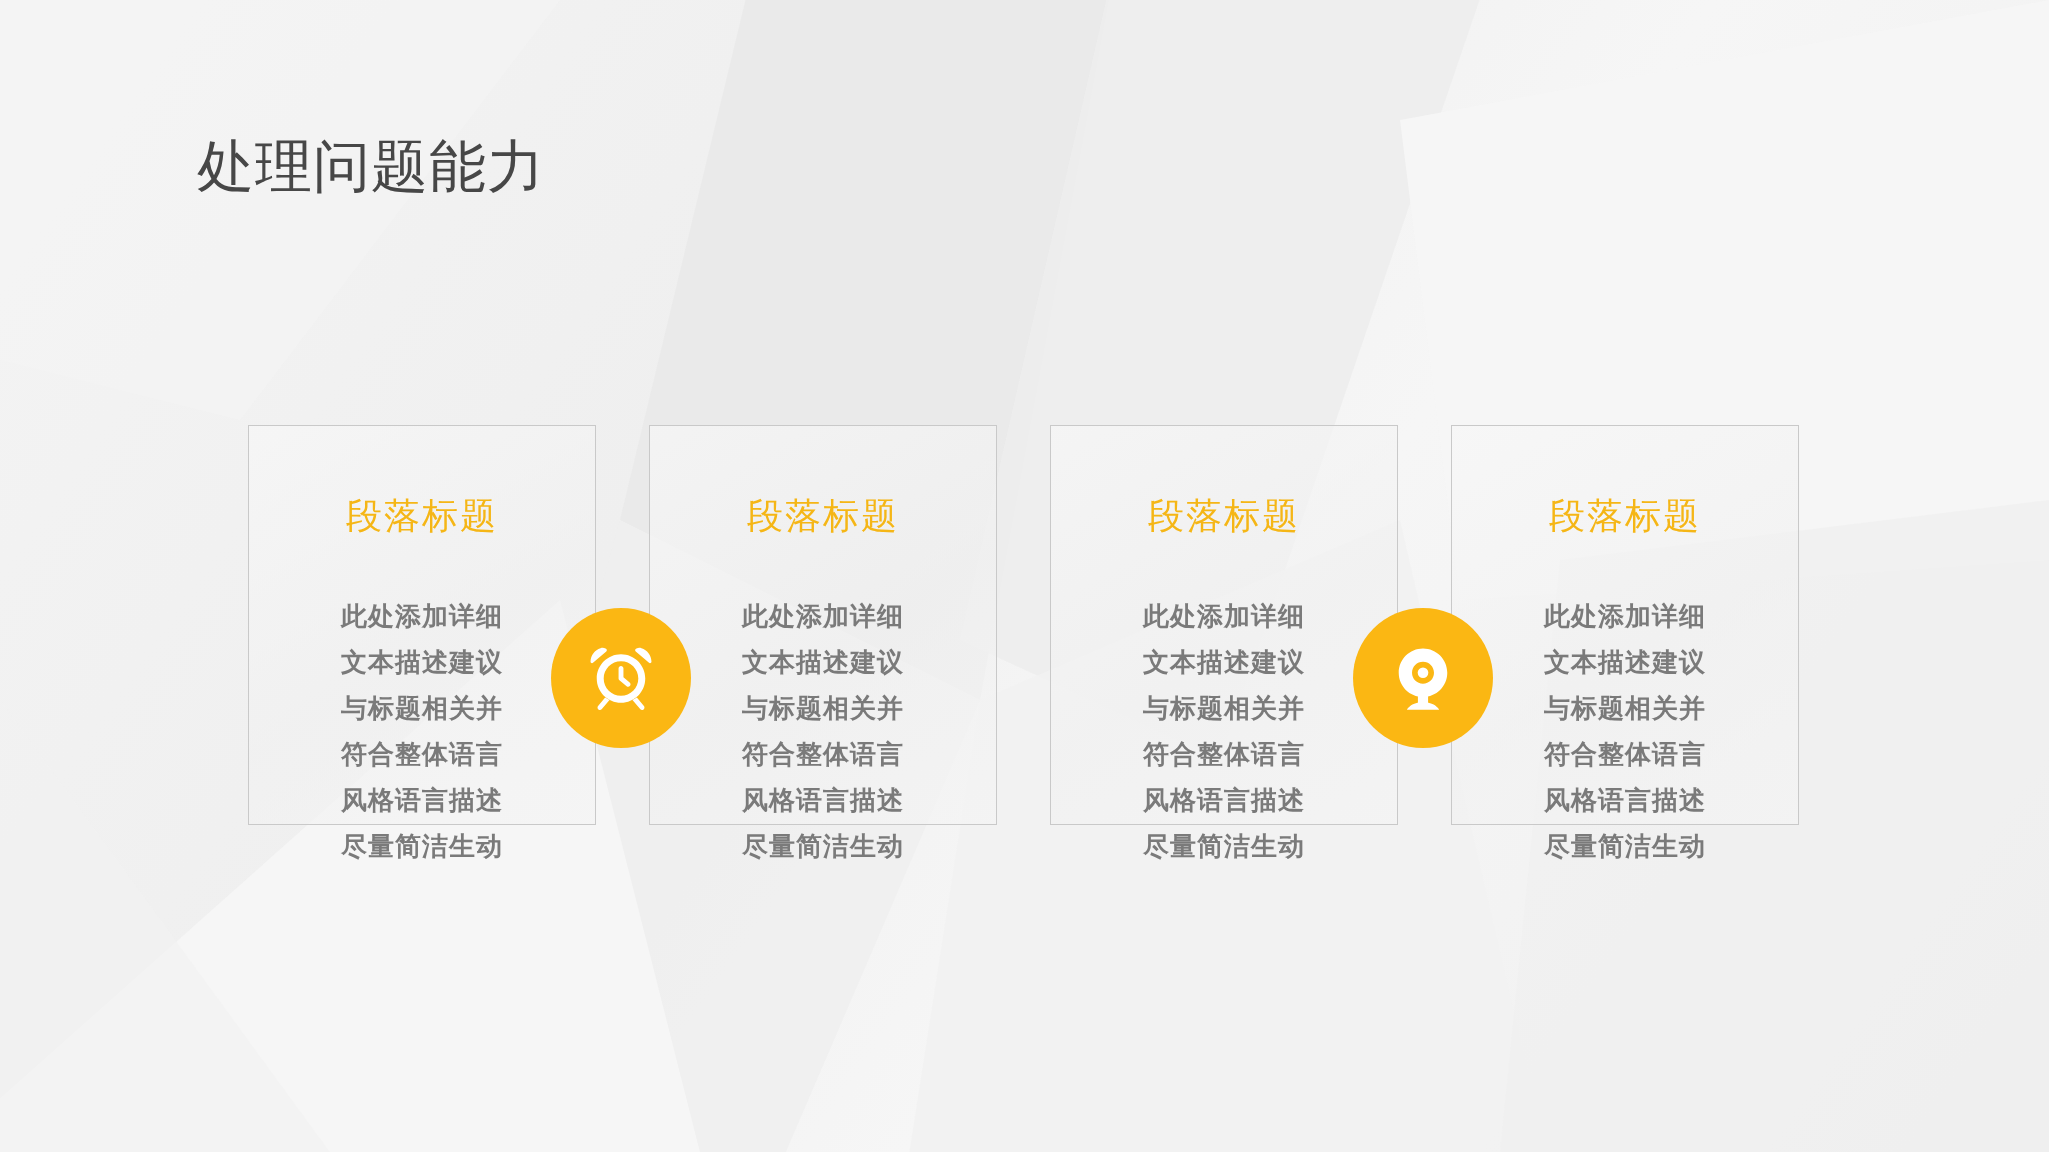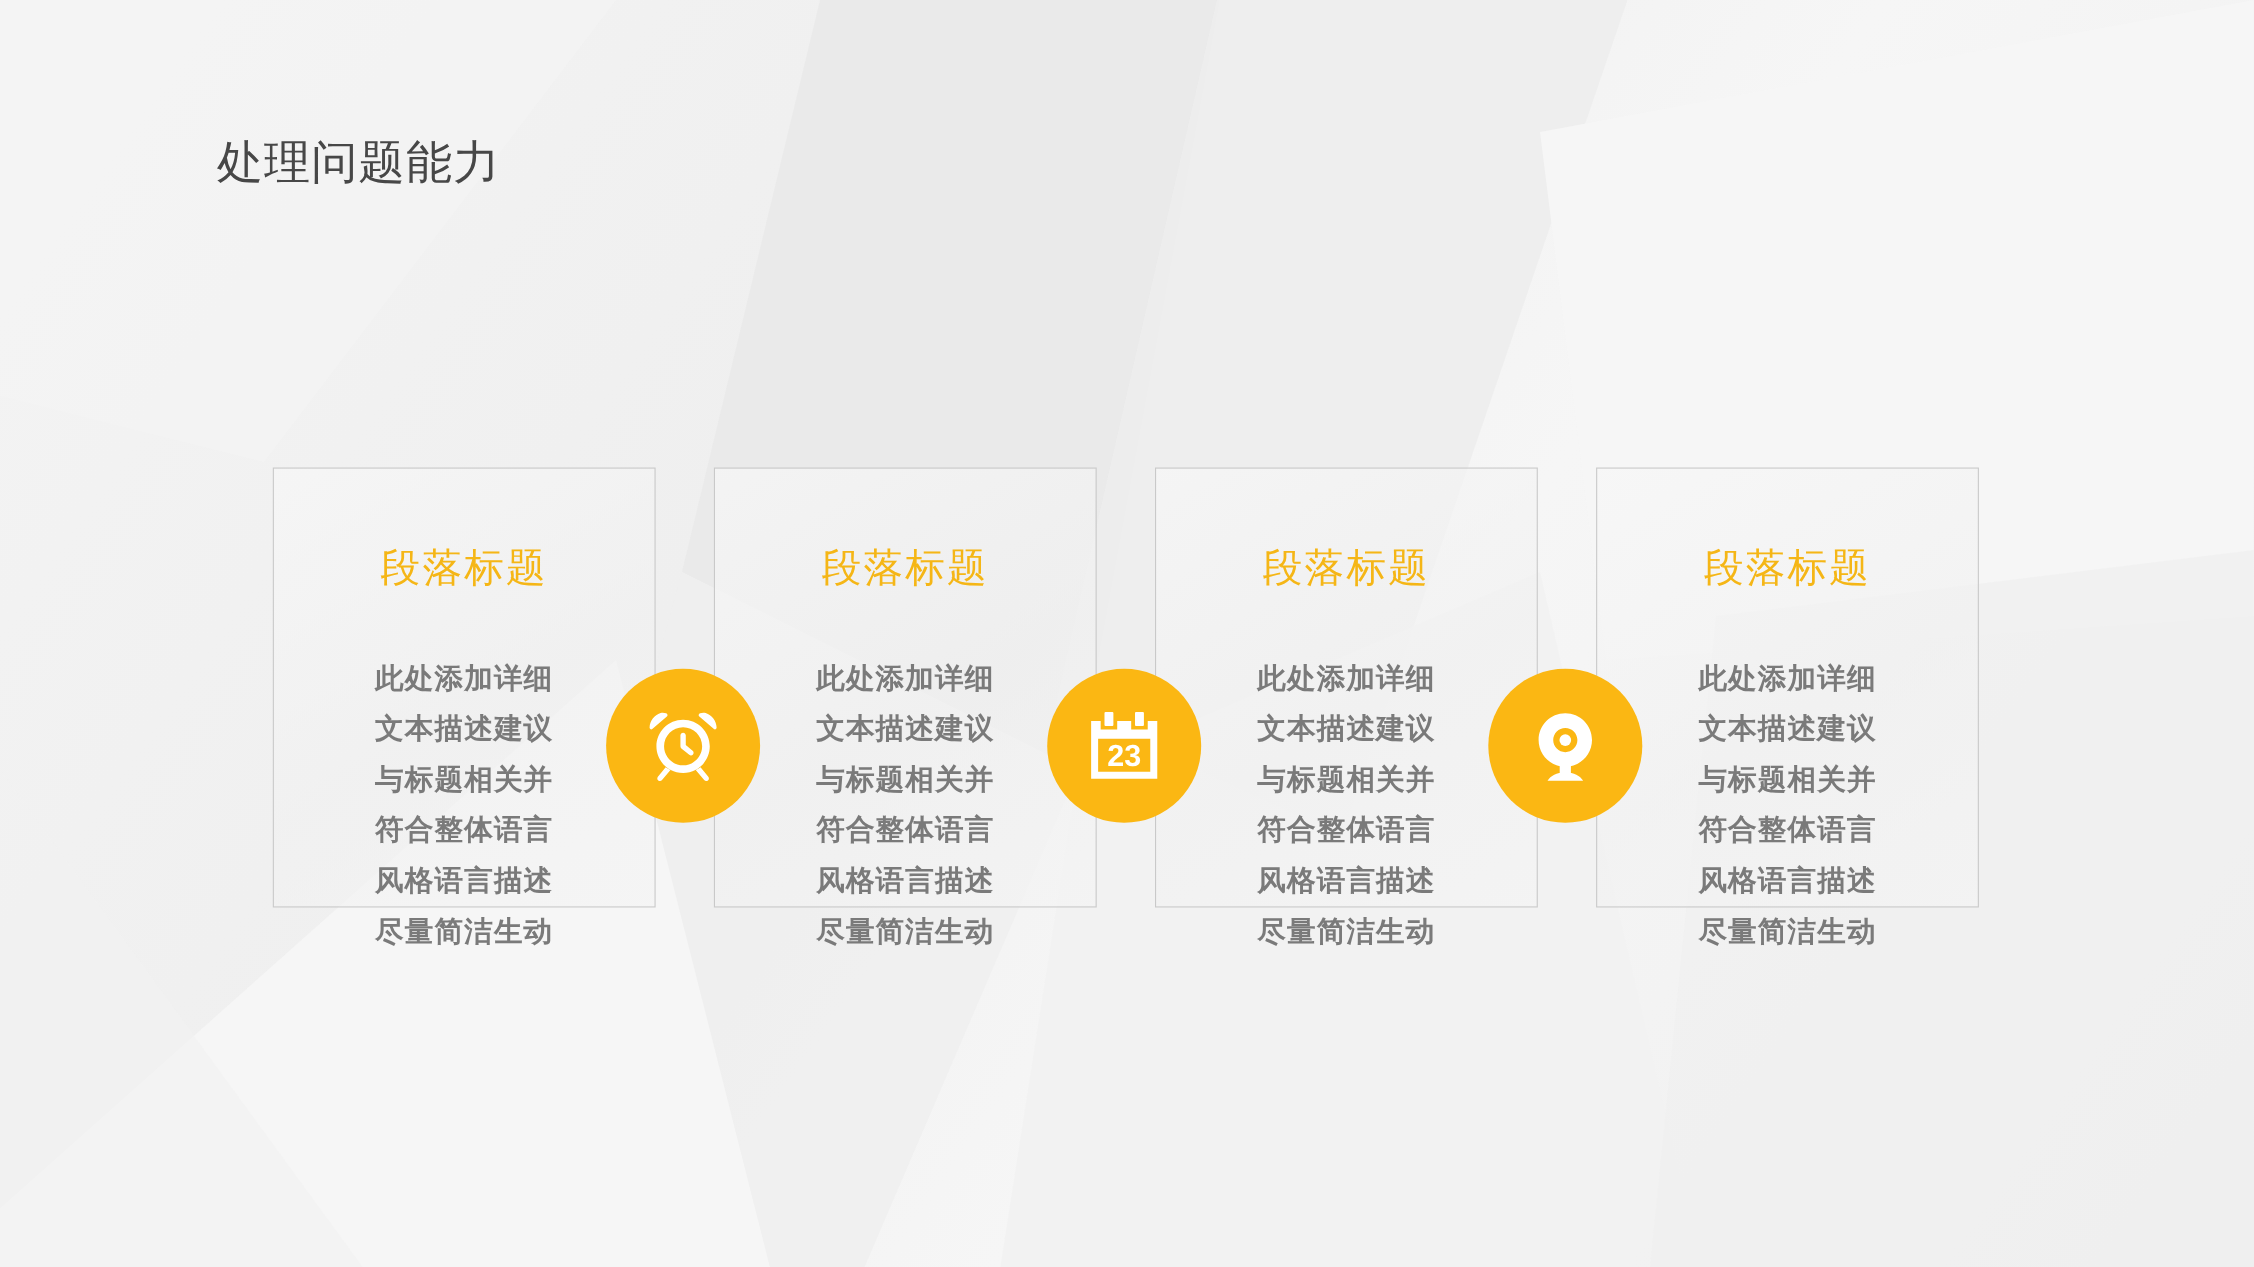--- a/index.html
+++ b/index.html
@@ -33,21 +33,21 @@
     top: 0; left: 0;
     width: 2049px;
     height: 1152px;
   }
 
   
   .page-title {
     position: absolute;
     left: 197px;
     top: 96px;
-    font-size: 42px;
+    font-size: 57px;
     line-height: 1.15;
     color: #474747;
     letter-spacing: 1px;
     white-space: nowrap;
     font-weight: 400;
   }
 
   
   .cards {
     position: absolute;
@@ -205,28 +205,20 @@
     <svg width="78" height="78" viewBox="0 0 64 64">
       <path d="M15.2 7.5 C10.5 9.0 7.2 13.2 7.0 18.4 C6.95 19.6 8.2 20.2 9.0 19.5 L19.9 10.2 C20.8 9.45 20.4 8.1 19.3 7.7 C18.0 7.25 16.6 7.1 15.2 7.5 Z" fill="#ffffff"></path>
       <path d="M48.8 7.5 C53.5 9.0 56.8 13.2 57.0 18.4 C57.05 19.6 55.8 20.2 55.0 19.5 L44.1 10.2 C43.2 9.45 43.6 8.1 44.7 7.7 C46.0 7.25 47.4 7.1 48.8 7.5 Z" fill="#ffffff"></path>
       <path d="M32 12.5 C21.0 12.5 12.1 21.4 12.1 32.4 C12.1 43.4 21.0 52.3 32 52.3 C43.0 52.3 51.9 43.4 51.9 32.4 C51.9 21.4 43.0 12.5 32 12.5 Z M32 18.2 C39.85 18.2 46.2 24.55 46.2 32.4 C46.2 40.25 39.85 46.6 32 46.6 C24.15 46.6 17.8 40.25 17.8 32.4 C17.8 24.55 24.15 18.2 32 18.2 Z" fill="#ffffff"></path>
       <path d="M32 22.2 C30.9 22.2 30.0 23.1 30.0 24.2 L30.0 32.4 C30.0 33.0 30.25 33.55 30.7 33.93 L36.6 38.7 C37.45 39.4 38.72 39.26 39.4 38.4 C40.08 37.55 39.95 36.3 39.1 35.6 L34.0 31.45 L34.0 24.2 C34.0 23.1 33.1 22.2 32 22.2 Z" fill="#ffffff"></path>
       <path d="M19.0 48.0 L13.2 55.0 C12.5 55.85 12.62 57.1 13.47 57.8 C14.33 58.5 15.58 58.38 16.28 57.52 L22.6 50.0 C21.33 49.45 20.13 48.78 19.0 48.0 Z" fill="#ffffff"></path>
       <path d="M45.0 48.0 L50.8 55.0 C51.5 55.85 51.38 57.1 50.53 57.8 C49.67 58.5 48.42 58.38 47.72 57.52 L41.4 50.0 C42.67 49.45 43.87 48.78 45.0 48.0 Z" fill="#ffffff"></path>
     </svg>
   </div>
 
-  <div class="badge b2">
-    <svg width="74" height="74" viewBox="0 0 64 64">
-      <rect x="16.5" y="5.5" width="7" height="11" rx="0.8" fill="#ffffff"></rect>
-      <rect x="40.5" y="5.5" width="7" height="11" rx="0.8" fill="#ffffff"></rect>
-      <path d="M6 12.5 L6 58 L58 58 L58 12.5 L50.5 12.5 L50.5 19.2 L37.5 19.2 L37.5 12.5 L26.5 12.5 L26.5 19.2 L13.5 19.2 L13.5 12.5 Z M11.5 26.5 L52.5 26.5 L52.5 52.5 L11.5 52.5 Z" fill="#ffffff"></path>
-      <text x="32" y="47.5" font-family="'Liberation Sans', sans-serif" font-size="24" font-weight="bold" fill="#ffffff" text-anchor="middle">23</text>
-    </svg>
-  </div>
 
   <div class="badge b3">
     <svg width="74" height="74" viewBox="0 0 64 64">
       <path d="M32 6.5 C20.4 6.5 11.0 15.9 11.0 27.5 C11.0 39.1 20.4 48.5 32 48.5 C43.6 48.5 53.0 39.1 53.0 27.5 C53.0 15.9 43.6 6.5 32 6.5 Z M32 18.0 C37.25 18.0 41.5 22.25 41.5 27.5 C41.5 32.75 37.25 37.0 32 37.0 C26.75 37.0 22.5 32.75 22.5 27.5 C22.5 22.25 26.75 18.0 32 18.0 Z" fill="#ffffff"></path>
       <circle cx="32" cy="27.5" r="4.6" fill="#ffffff"></circle>
       <rect x="27.6" y="45.0" width="8.8" height="9.5" fill="#ffffff"></rect>
       <path d="M18.0 59.5 C20.5 55.5 25.0 53.0 32 53.0 C39.0 53.0 43.5 55.5 46.0 59.5 Z" fill="#ffffff"></path>
     </svg>
   </div>
 

